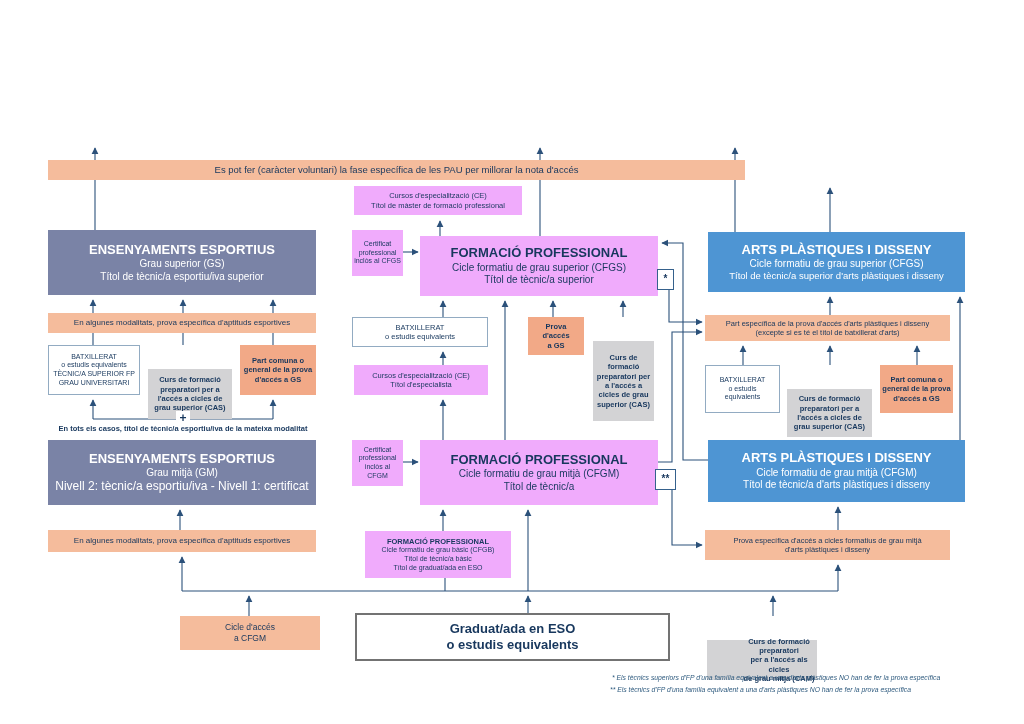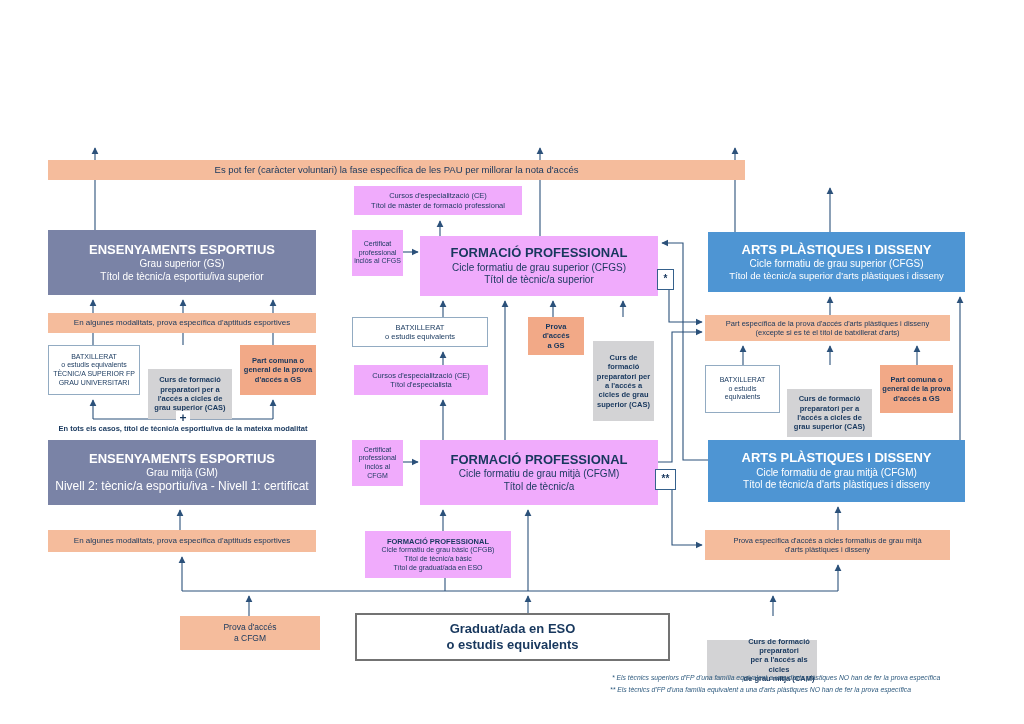--- a/index.html
+++ b/index.html
@@ -192,21 +192,21 @@
     <span class="bt">ARTS PLÀSTIQUES I DISSENY</span>
     <span class="bl">Cicle formatiu de grau mitjà (CFGM)</span>
     <span class="bl">Títol de tècnic/a d'arts plàstiques i disseny</span>
   </div>
   <div class="box salmon sr" style="left:705px;top:530px;width:245px;height:30px;">
     <span>Prova específica d'accés a cicles formatius de grau mitjà</span>
     <span>d'arts plàstiques i disseny</span>
   </div>
 
   <div class="box salmon m" style="left:180px;top:616px;width:140px;height:34px;">
-    <span>Prova d'accés</span>
+    <span>Cicle d'accés</span>
     <span>a CFGM</span>
   </div>
   <div class="box" style="left:355px;top:613px;width:315px;height:48px;background:#fff;border:2px solid #737373;">
     <span style="font-size:13px;font-weight:bold;">Graduat/ada en ESO</span>
     <span style="font-size:13px;font-weight:bold;">o estudis equivalents</span>
   </div>
   <div class="box gray sb" style="left:707px;top:616px;width:110px;height:40px;padding-left:34px;">
     <span>Curs de formació preparatori</span>
     <span>per a l'accés als cicles</span>
     <span>de grau mitjà (CAM)</span>

